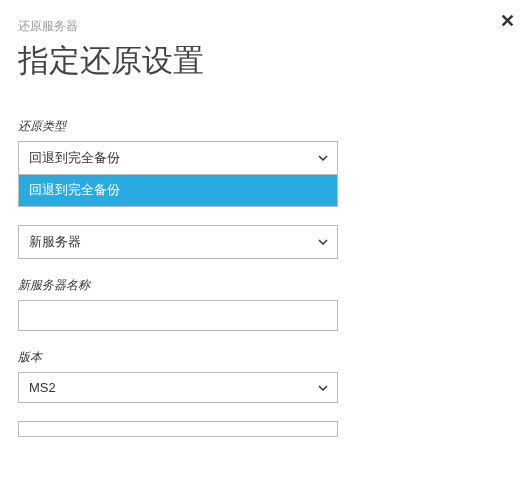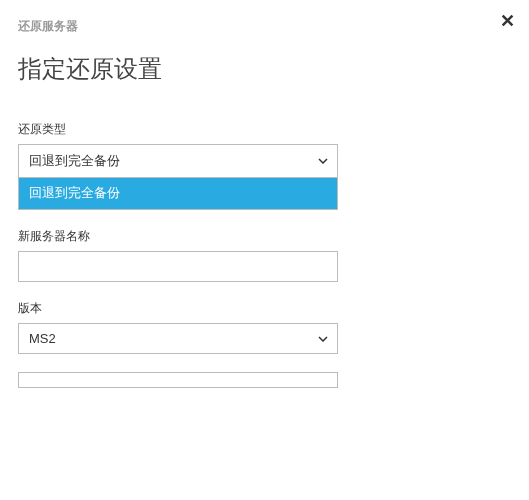--- a/index.html
+++ b/index.html
@@ -21,37 +21,37 @@
       font-size: 18px;
       font-weight: bold;
       cursor: pointer;
       color: #333;
       background: none;
       border: none;
     }
     .breadcrumb {
       font-size: 12px;
       color: #999;
-      margin-bottom: 18px;
-      font-weight: bold;
+      margin-bottom: 5px;
     }
     .page-title {
-      font-size: 24px;
+      font-size: 31px;
       font-weight: 300;
       color: #444;
       margin-bottom: 36px;
     }
     .form-group {
       margin-bottom: 18px;
     }
     .form-label {
       display: block;
       font-size: 12px;
       color: #333;
       margin-bottom: 6px;
+      font-style: italic;
     }
     .select-wrapper {
       position: relative;
       width: 320px;
     }
     .select-control {
       width: 100%;
       padding: 7px 28px 7px 10px;
       font-size: 13px;
       border: 1px solid #bbb;
@@ -120,20 +120,30 @@
     </div>
   </div>
   <div class="dropdown-list">
     <div class="dropdown-item selected">
       <span>回退到完全备份</span>
     </div>
   </div>
 </div>
 
 <div class="form-group">
+  <div class="select-wrapper">
+    <div class="select-control">
+      <span>新服务器</span>
+      <span class="chevron">
+        <svg width="10" height="6" viewBox="0 0 10 6">
+            <path d="M1 1 L5 5 L9 1" stroke="#333" stroke-width="1.5" fill="none"></path>
+          </svg>
+      </span>
+    </div>
+  </div>
 </div>
 
 <div class="form-group">
   <label class="form-label">新服务器名称</label>
   <input type="text" class="text-input" value="" style="">
 </div>
 
 <div class="form-group">
   <label class="form-label">版本</label>
   <div class="select-wrapper">

